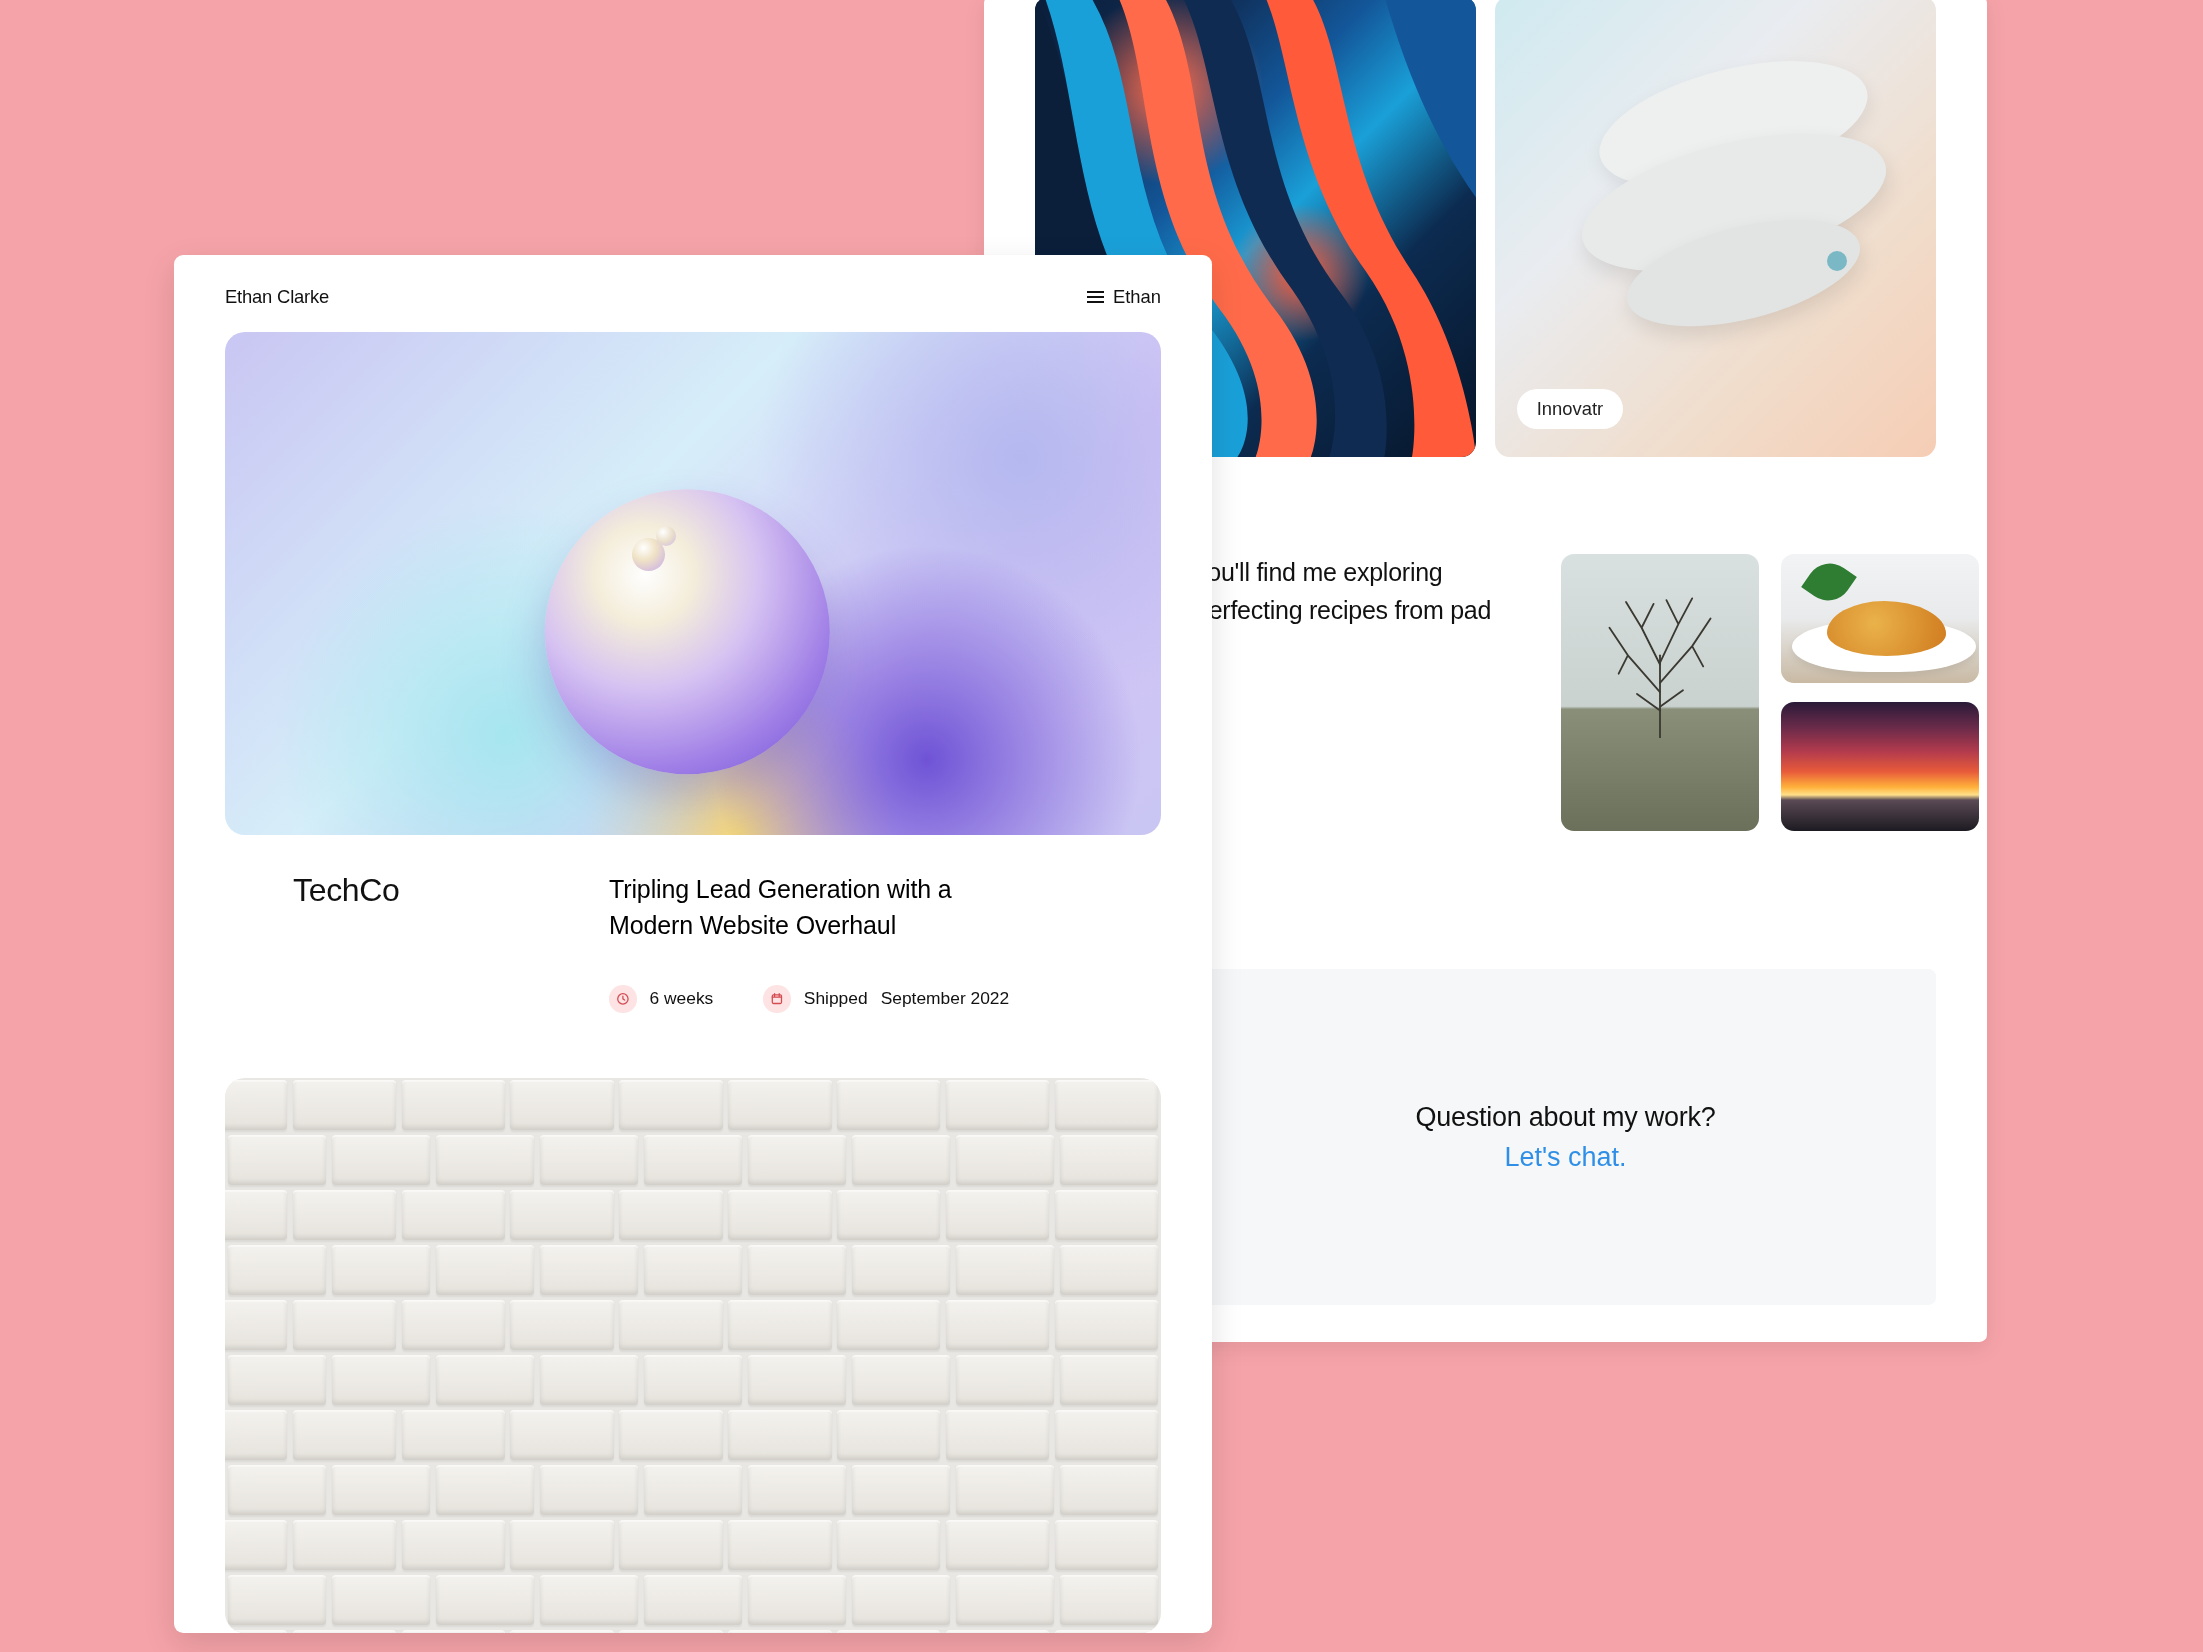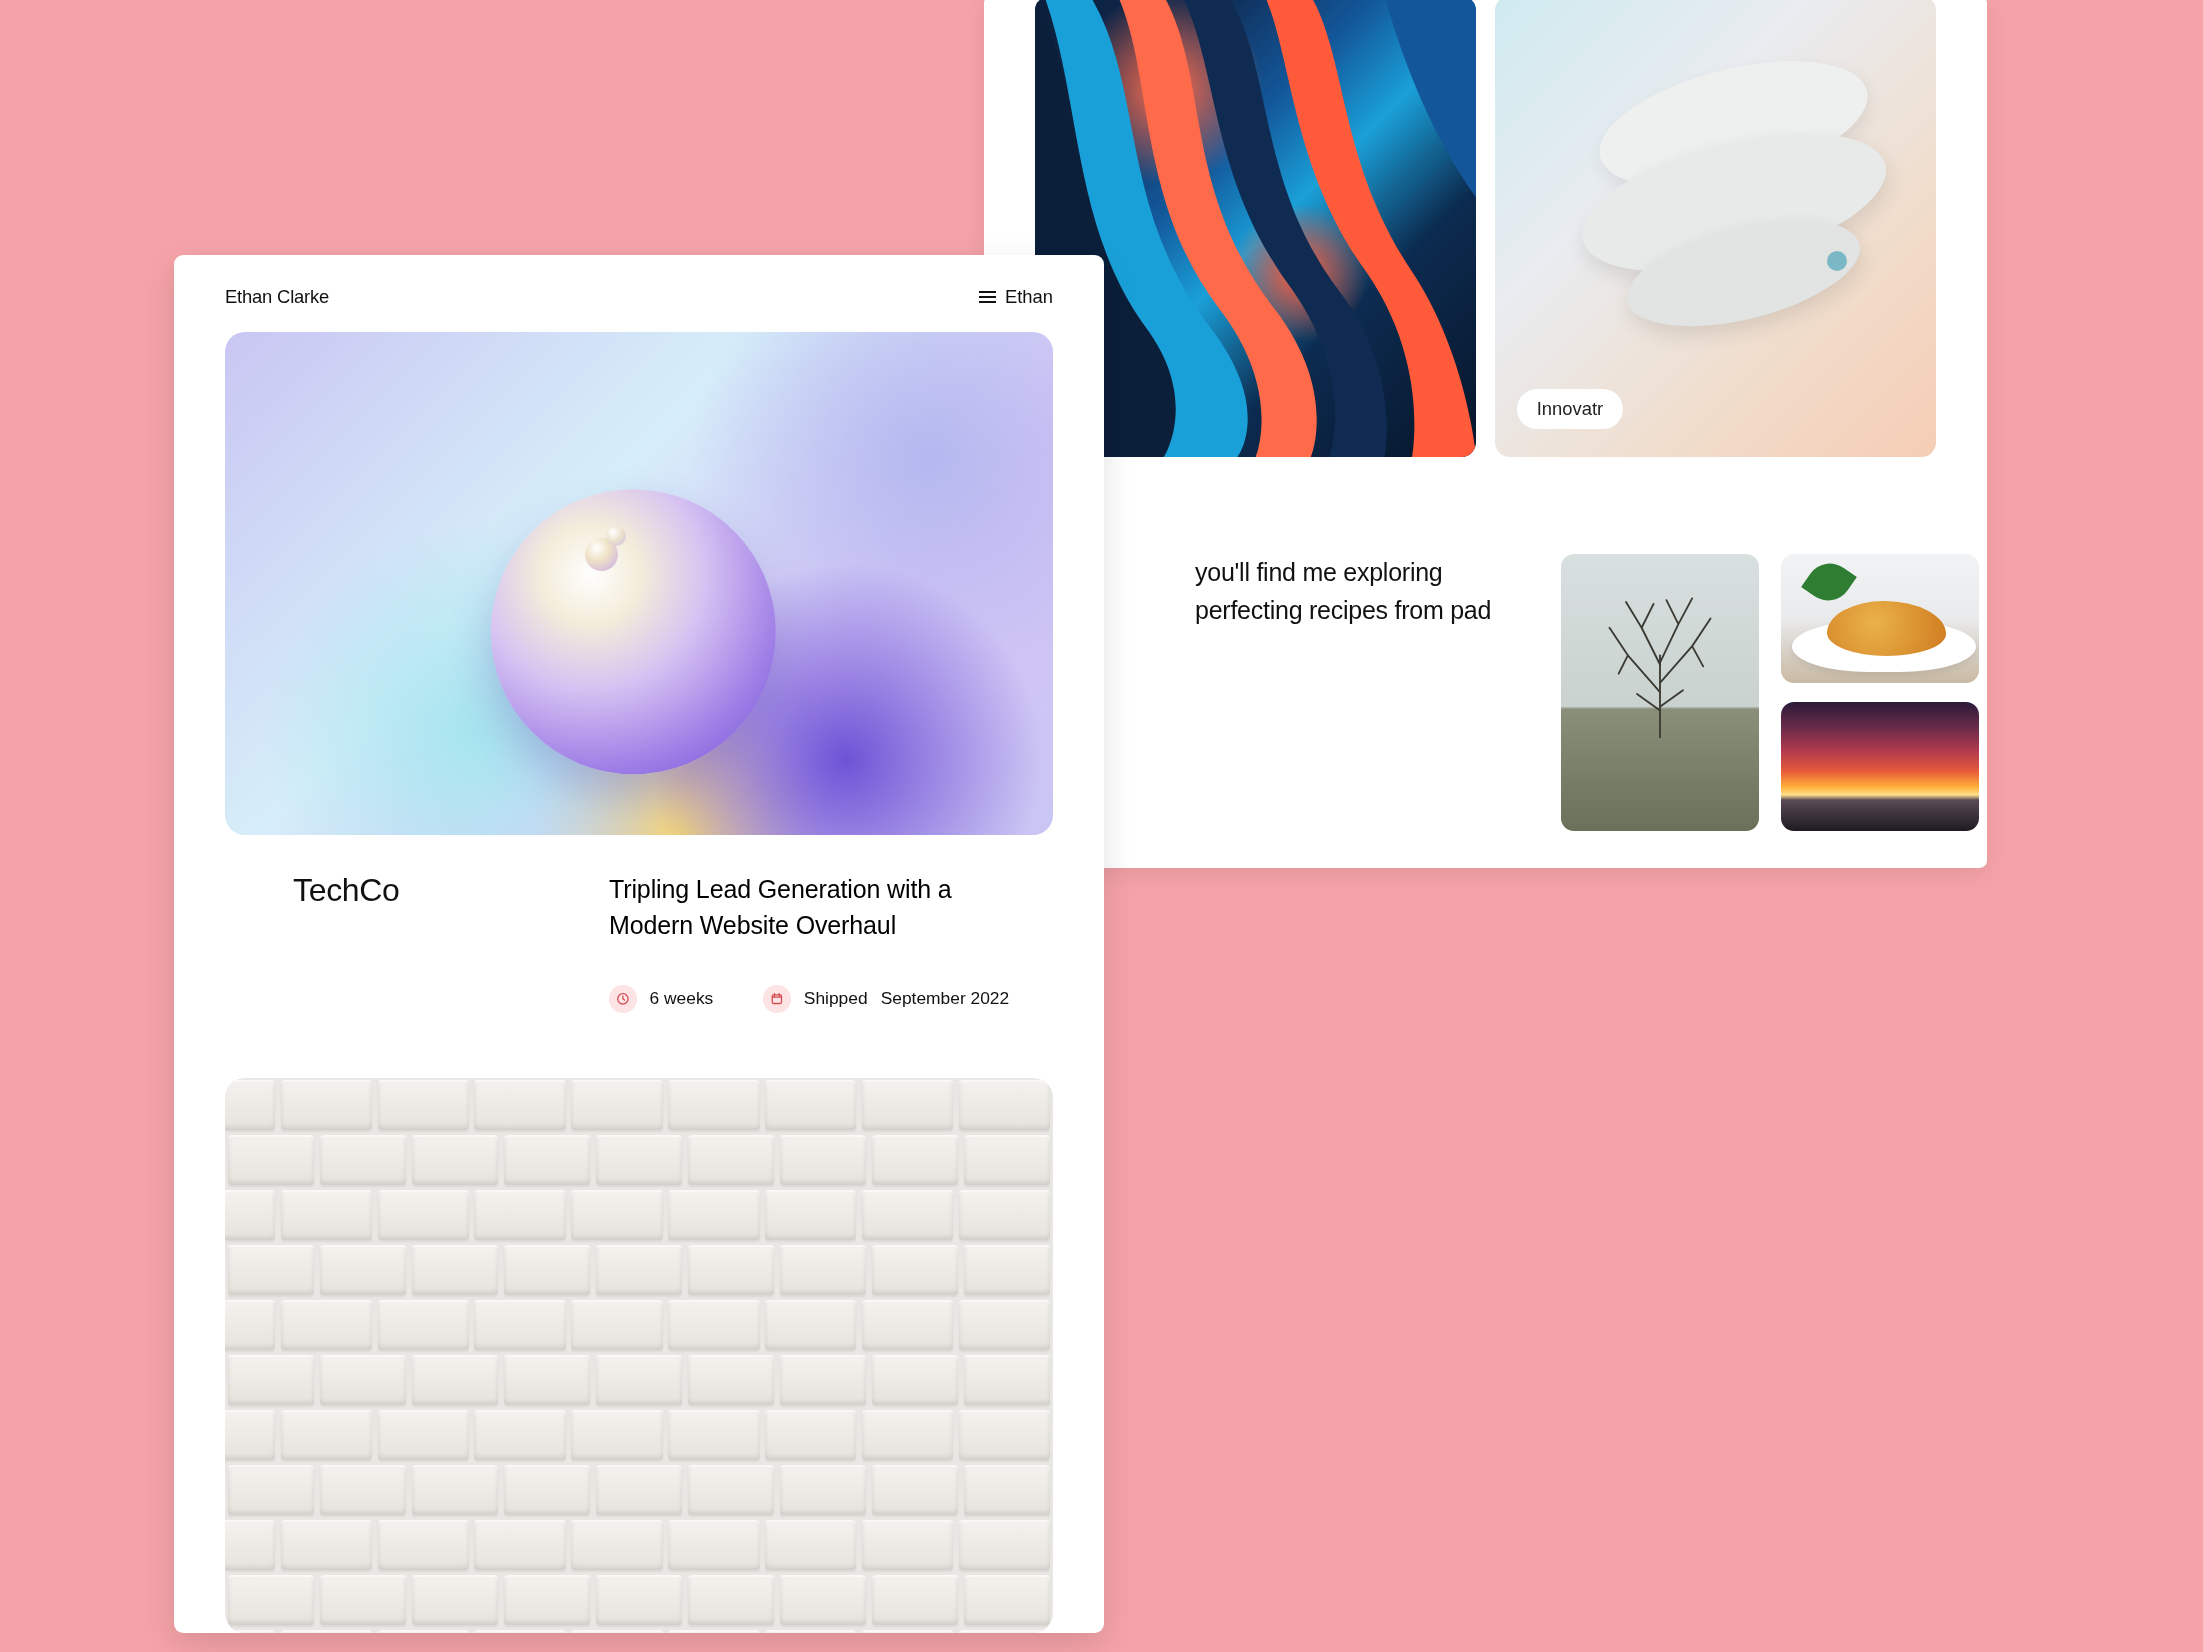--- a/index.html
+++ b/index.html
@@ -130,21 +130,21 @@
     font-size: 17.4px;
     color:#222;
   }
   .social span { margin-left: 20px; cursor:pointer; }
 
   
   .card-left {
     position: absolute;
     left: 174px;
     top: 255px;
-    width: 930px;
+    width: 1038px;
     background:#fff;
     border-radius: 9.2px;
     padding: 31px 51px 0 51px;
     box-shadow: 0 11px 33px rgba(0,0,0,0.12);
   }
   .header {
     display:flex;
     align-items:center;
     justify-content:space-between;
     padding-bottom: 24px;
@@ -281,20 +281,24 @@
         <div class="thumb food">
           <span class="leaf"></span>
           <span class="plate"></span>
           <span class="pasta"></span>
         </div>
         <div class="thumb sunset"></div>
       </div>
     </div>
   </div>
 
+  <div class="cta">
+    <div class="q">Question about my work?</div>
+    <div class="a">Let's chat.</div>
+  </div>
 
 </div>
 
 <div class="card-left">
   <div class="header">
     <div class="brand">Ethan Clarke</div>
     <div class="menu-btn">
       <span class="hamburger">
           <i></i>
           <i></i>

